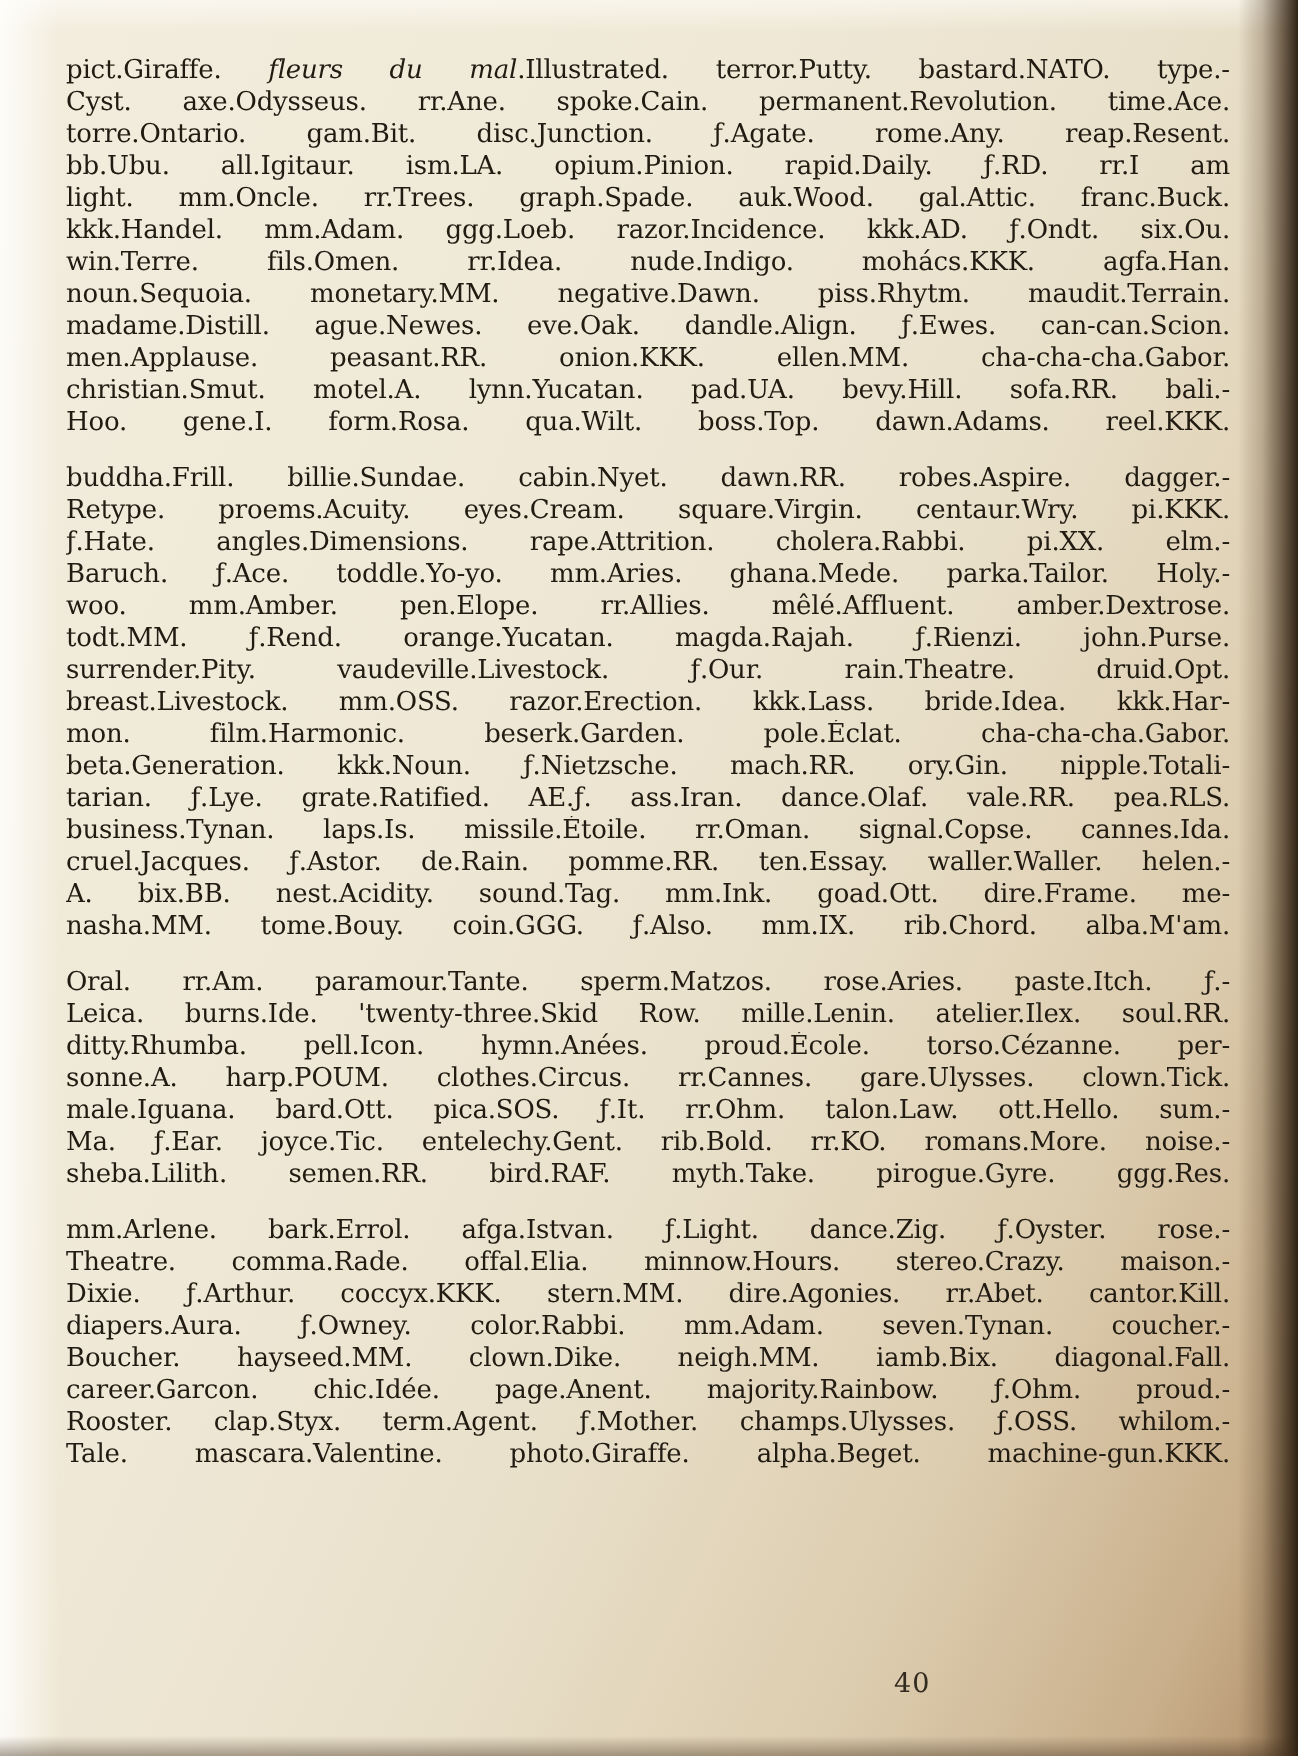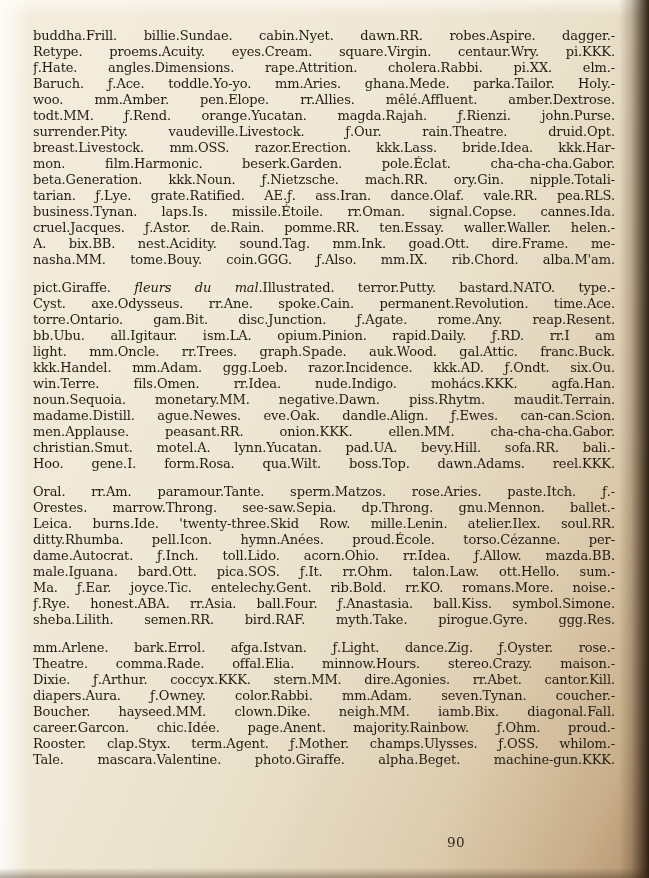--- a/index.html
+++ b/index.html
@@ -71,70 +71,68 @@
 </style>
 </head>
 <body>
 
 <div id="page">
   <div class="edge-highlight-top"></div>
   <div class="edge-highlight-left"></div>
 
   <div class="text-block">
       <div class="para">
+        <div class="line">pict.Giraffe. <i>fleurs du mal</i>.Illustrated. terror.Putty. bastard.NATO. type.-<span class="stretch"></span></div>
+        <div class="line">Cyst. axe.Odysseus. rr.Ane. spoke.Cain. permanent.Revolution. time.Ace.<span class="stretch"></span></div>
+        <div class="line">torre.Ontario. gam.Bit. disc.Junction. ƒ.Agate. rome.Any. reap.Resent.<span class="stretch"></span></div>
+        <div class="line">bb.Ubu. all.Igitaur. ism.LA. opium.Pinion. rapid.Daily. ƒ.RD. rr.I am<span class="stretch"></span></div>
+        <div class="line">light. mm.Oncle. rr.Trees. graph.Spade. auk.Wood. gal.Attic. franc.Buck.<span class="stretch"></span></div>
+        <div class="line">kkk.Handel. mm.Adam. ggg.Loeb. razor.Incidence. kkk.AD. ƒ.Ondt. six.Ou.<span class="stretch"></span></div>
+        <div class="line">win.Terre. fils.Omen. rr.Idea. nude.Indigo. mohács.KKK. agfa.Han.<span class="stretch"></span></div>
+        <div class="line">noun.Sequoia. monetary.MM. negative.Dawn. piss.Rhytm. maudit.Terrain.<span class="stretch"></span></div>
+        <div class="line">madame.Distill. ague.Newes. eve.Oak. dandle.Align. ƒ.Ewes. can-can.Scion.<span class="stretch"></span></div>
+        <div class="line">men.Applause. peasant.RR. onion.KKK. ellen.MM. cha-cha-cha.Gabor.<span class="stretch"></span></div>
+        <div class="line">christian.Smut. motel.A. lynn.Yucatan. pad.UA. bevy.Hill. sofa.RR. bali.-<span class="stretch"></span></div>
+        <div class="line">Hoo. gene.I. form.Rosa. qua.Wilt. boss.Top. dawn.Adams. reel.KKK.<span class="stretch"></span></div>
+      </div>
+      <div class="para">
         <div class="line">buddha.Frill. billie.Sundae. cabin.Nyet. dawn.RR. robes.Aspire. dagger.-<span class="stretch"></span></div>
         <div class="line">Retype. proems.Acuity. eyes.Cream. square.Virgin. centaur.Wry. pi.KKK.<span class="stretch"></span></div>
         <div class="line">ƒ.Hate. angles.Dimensions. rape.Attrition. cholera.Rabbi. pi.XX. elm.-<span class="stretch"></span></div>
         <div class="line">Baruch. ƒ.Ace. toddle.Yo-yo. mm.Aries. ghana.Mede. parka.Tailor. Holy.-<span class="stretch"></span></div>
         <div class="line">woo. mm.Amber. pen.Elope. rr.Allies. mêlé.Affluent. amber.Dextrose.<span class="stretch"></span></div>
         <div class="line">todt.MM. ƒ.Rend. orange.Yucatan. magda.Rajah. ƒ.Rienzi. john.Purse.<span class="stretch"></span></div>
         <div class="line">surrender.Pity. vaudeville.Livestock. ƒ.Our. rain.Theatre. druid.Opt.<span class="stretch"></span></div>
         <div class="line">breast.Livestock. mm.OSS. razor.Erection. kkk.Lass. bride.Idea. kkk.Har-<span class="stretch"></span></div>
         <div class="line">mon. film.Harmonic. beserk.Garden. pole.Éclat. cha-cha-cha.Gabor.<span class="stretch"></span></div>
         <div class="line">beta.Generation. kkk.Noun. ƒ.Nietzsche. mach.RR. ory.Gin. nipple.Totali-<span class="stretch"></span></div>
         <div class="line">tarian. ƒ.Lye. grate.Ratified. AE.ƒ. ass.Iran. dance.Olaf. vale.RR. pea.RLS.<span class="stretch"></span></div>
         <div class="line">business.Tynan. laps.Is. missile.Étoile. rr.Oman. signal.Copse. cannes.Ida.<span class="stretch"></span></div>
         <div class="line">cruel.Jacques. ƒ.Astor. de.Rain. pomme.RR. ten.Essay. waller.Waller. helen.-<span class="stretch"></span></div>
         <div class="line">A. bix.BB. nest.Acidity. sound.Tag. mm.Ink. goad.Ott. dire.Frame. me-<span class="stretch"></span></div>
         <div class="line">nasha.MM. tome.Bouy. coin.GGG. ƒ.Also. mm.IX. rib.Chord. alba.M'am.<span class="stretch"></span></div>
       </div>
       <div class="para">
-        <div class="line">pict.Giraffe. <i>fleurs du mal</i>.Illustrated. terror.Putty. bastard.NATO. type.-<span class="stretch"></span></div>
-        <div class="line">Cyst. axe.Odysseus. rr.Ane. spoke.Cain. permanent.Revolution. time.Ace.<span class="stretch"></span></div>
-        <div class="line">torre.Ontario. gam.Bit. disc.Junction. ƒ.Agate. rome.Any. reap.Resent.<span class="stretch"></span></div>
-        <div class="line">bb.Ubu. all.Igitaur. ism.LA. opium.Pinion. rapid.Daily. ƒ.RD. rr.I am<span class="stretch"></span></div>
-        <div class="line">light. mm.Oncle. rr.Trees. graph.Spade. auk.Wood. gal.Attic. franc.Buck.<span class="stretch"></span></div>
-        <div class="line">kkk.Handel. mm.Adam. ggg.Loeb. razor.Incidence. kkk.AD. ƒ.Ondt. six.Ou.<span class="stretch"></span></div>
-        <div class="line">win.Terre. fils.Omen. rr.Idea. nude.Indigo. mohács.KKK. agfa.Han.<span class="stretch"></span></div>
-        <div class="line">noun.Sequoia. monetary.MM. negative.Dawn. piss.Rhytm. maudit.Terrain.<span class="stretch"></span></div>
-        <div class="line">madame.Distill. ague.Newes. eve.Oak. dandle.Align. ƒ.Ewes. can-can.Scion.<span class="stretch"></span></div>
-        <div class="line">men.Applause. peasant.RR. onion.KKK. ellen.MM. cha-cha-cha.Gabor.<span class="stretch"></span></div>
-        <div class="line">christian.Smut. motel.A. lynn.Yucatan. pad.UA. bevy.Hill. sofa.RR. bali.-<span class="stretch"></span></div>
-        <div class="line">Hoo. gene.I. form.Rosa. qua.Wilt. boss.Top. dawn.Adams. reel.KKK.<span class="stretch"></span></div>
-      </div>
-      <div class="para">
         <div class="line">Oral. rr.Am. paramour.Tante. sperm.Matzos. rose.Aries. paste.Itch. ƒ.-<span class="stretch"></span></div>
-        <div class="line">Orestes. marrow.Throng. see-saw.Sepia. dp.Throng. gnu.Mennon. ballet.-<span class="stretch"></span></div>
         <div class="line">Leica. burns.Ide. 'twenty-three.Skid Row. mille.Lenin. atelier.Ilex. soul.RR.<span class="stretch"></span></div>
         <div class="line">ditty.Rhumba. pell.Icon. hymn.Anées. proud.École. torso.Cézanne. per-<span class="stretch"></span></div>
-        <div class="line">dame.Autocrat. ƒ.Inch. toll.Lido. acorn.Ohio. rr.Idea. ƒ.Allow. mazda.BB.<span class="stretch"></span></div>
+        <div class="line">sonne.A. harp.POUM. clothes.Circus. rr.Cannes. gare.Ulysses. clown.Tick.<span class="stretch"></span></div>
         <div class="line">male.Iguana. bard.Ott. pica.SOS. ƒ.It. rr.Ohm. talon.Law. ott.Hello. sum.-<span class="stretch"></span></div>
         <div class="line">Ma. ƒ.Ear. joyce.Tic. entelechy.Gent. rib.Bold. rr.KO. romans.More. noise.-<span class="stretch"></span></div>
-        <div class="line">ƒ.Rye. honest.ABA. rr.Asia. ball.Four. ƒ.Anastasia. ball.Kiss. symbol.Simone.<span class="stretch"></span></div>
         <div class="line">sheba.Lilith. semen.RR. bird.RAF. myth.Take. pirogue.Gyre. ggg.Res.<span class="stretch"></span></div>
       </div>
       <div class="para">
         <div class="line">mm.Arlene. bark.Errol. afga.Istvan. ƒ.Light. dance.Zig. ƒ.Oyster. rose.-<span class="stretch"></span></div>
         <div class="line">Theatre. comma.Rade. offal.Elia. minnow.Hours. stereo.Crazy. maison.-<span class="stretch"></span></div>
         <div class="line">Dixie. ƒ.Arthur. coccyx.KKK. stern.MM. dire.Agonies. rr.Abet. cantor.Kill.<span class="stretch"></span></div>
         <div class="line">diapers.Aura. ƒ.Owney. color.Rabbi. mm.Adam. seven.Tynan. coucher.-<span class="stretch"></span></div>
         <div class="line">Boucher. hayseed.MM. clown.Dike. neigh.MM. iamb.Bix. diagonal.Fall.<span class="stretch"></span></div>
         <div class="line">career.Garcon. chic.Idée. page.Anent. majority.Rainbow. ƒ.Ohm. proud.-<span class="stretch"></span></div>
         <div class="line">Rooster. clap.Styx. term.Agent. ƒ.Mother. champs.Ulysses. ƒ.OSS. whilom.-<span class="stretch"></span></div>
         <div class="line">Tale. mascara.Valentine. photo.Giraffe. alpha.Beget. machine-gun.KKK.<span class="stretch"></span></div>
       </div>
     </div>
 
-  <div class="page-number">90</div>
+  <div class="page-number">40</div>
 
   <div class="gutter-shadow-right"></div>
   <div class="shade-bottom"></div>
 </div>
 
 </body></html>

